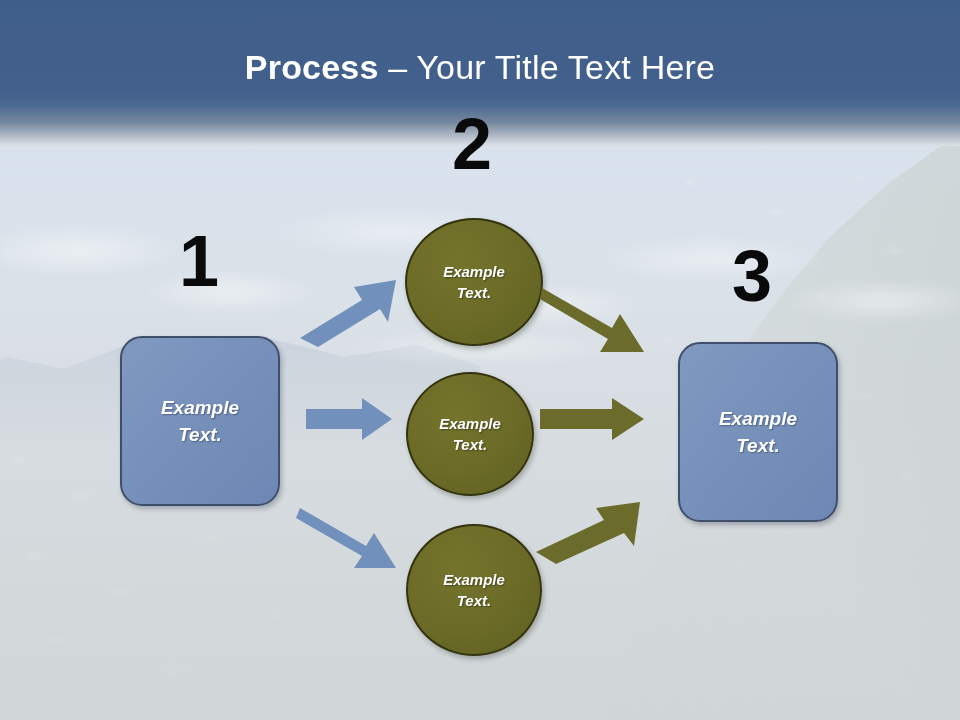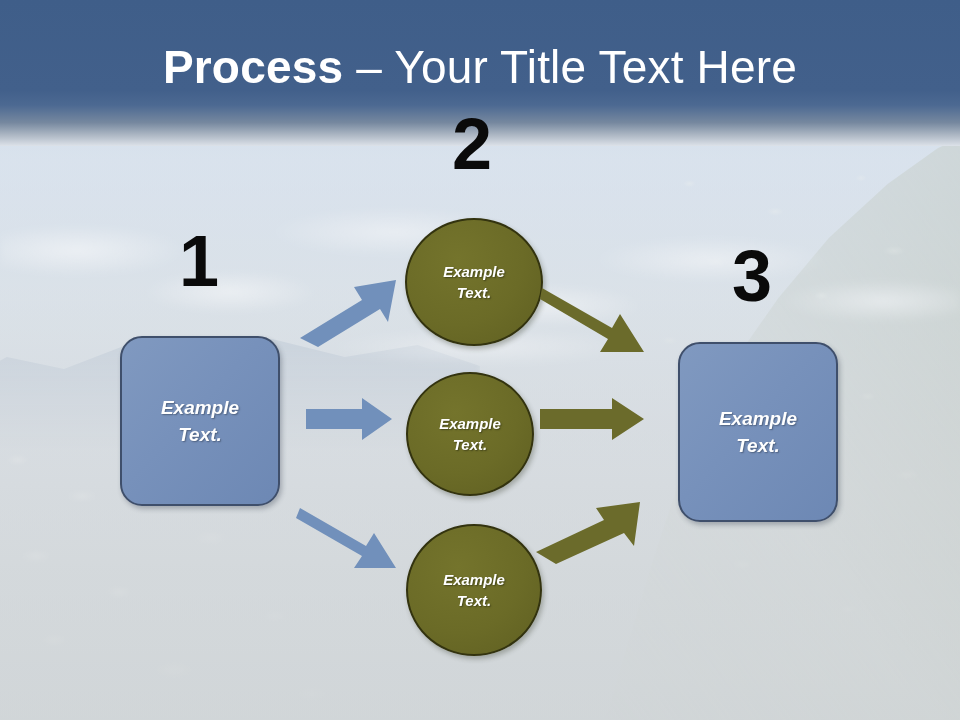--- a/index.html
+++ b/index.html
@@ -130,21 +130,21 @@
       #b0bac6 93%,
       #d6dce4 99%,
       #dde2e9 100%);
   }
   .banner-title {
     position: absolute;
     left: 0; top: 46px;
     width: 960px;
     text-align: center;
     color: #ffffff;
-    font-size: 46px;
+    font-size: 34px;
     line-height: 42px;
     letter-spacing: .2px;
     white-space: nowrap;
   }
   .banner-title .strong { font-weight: bold; }
   .banner-title .light  { font-weight: normal; }
 
   
   .step-num {
     position: absolute;

